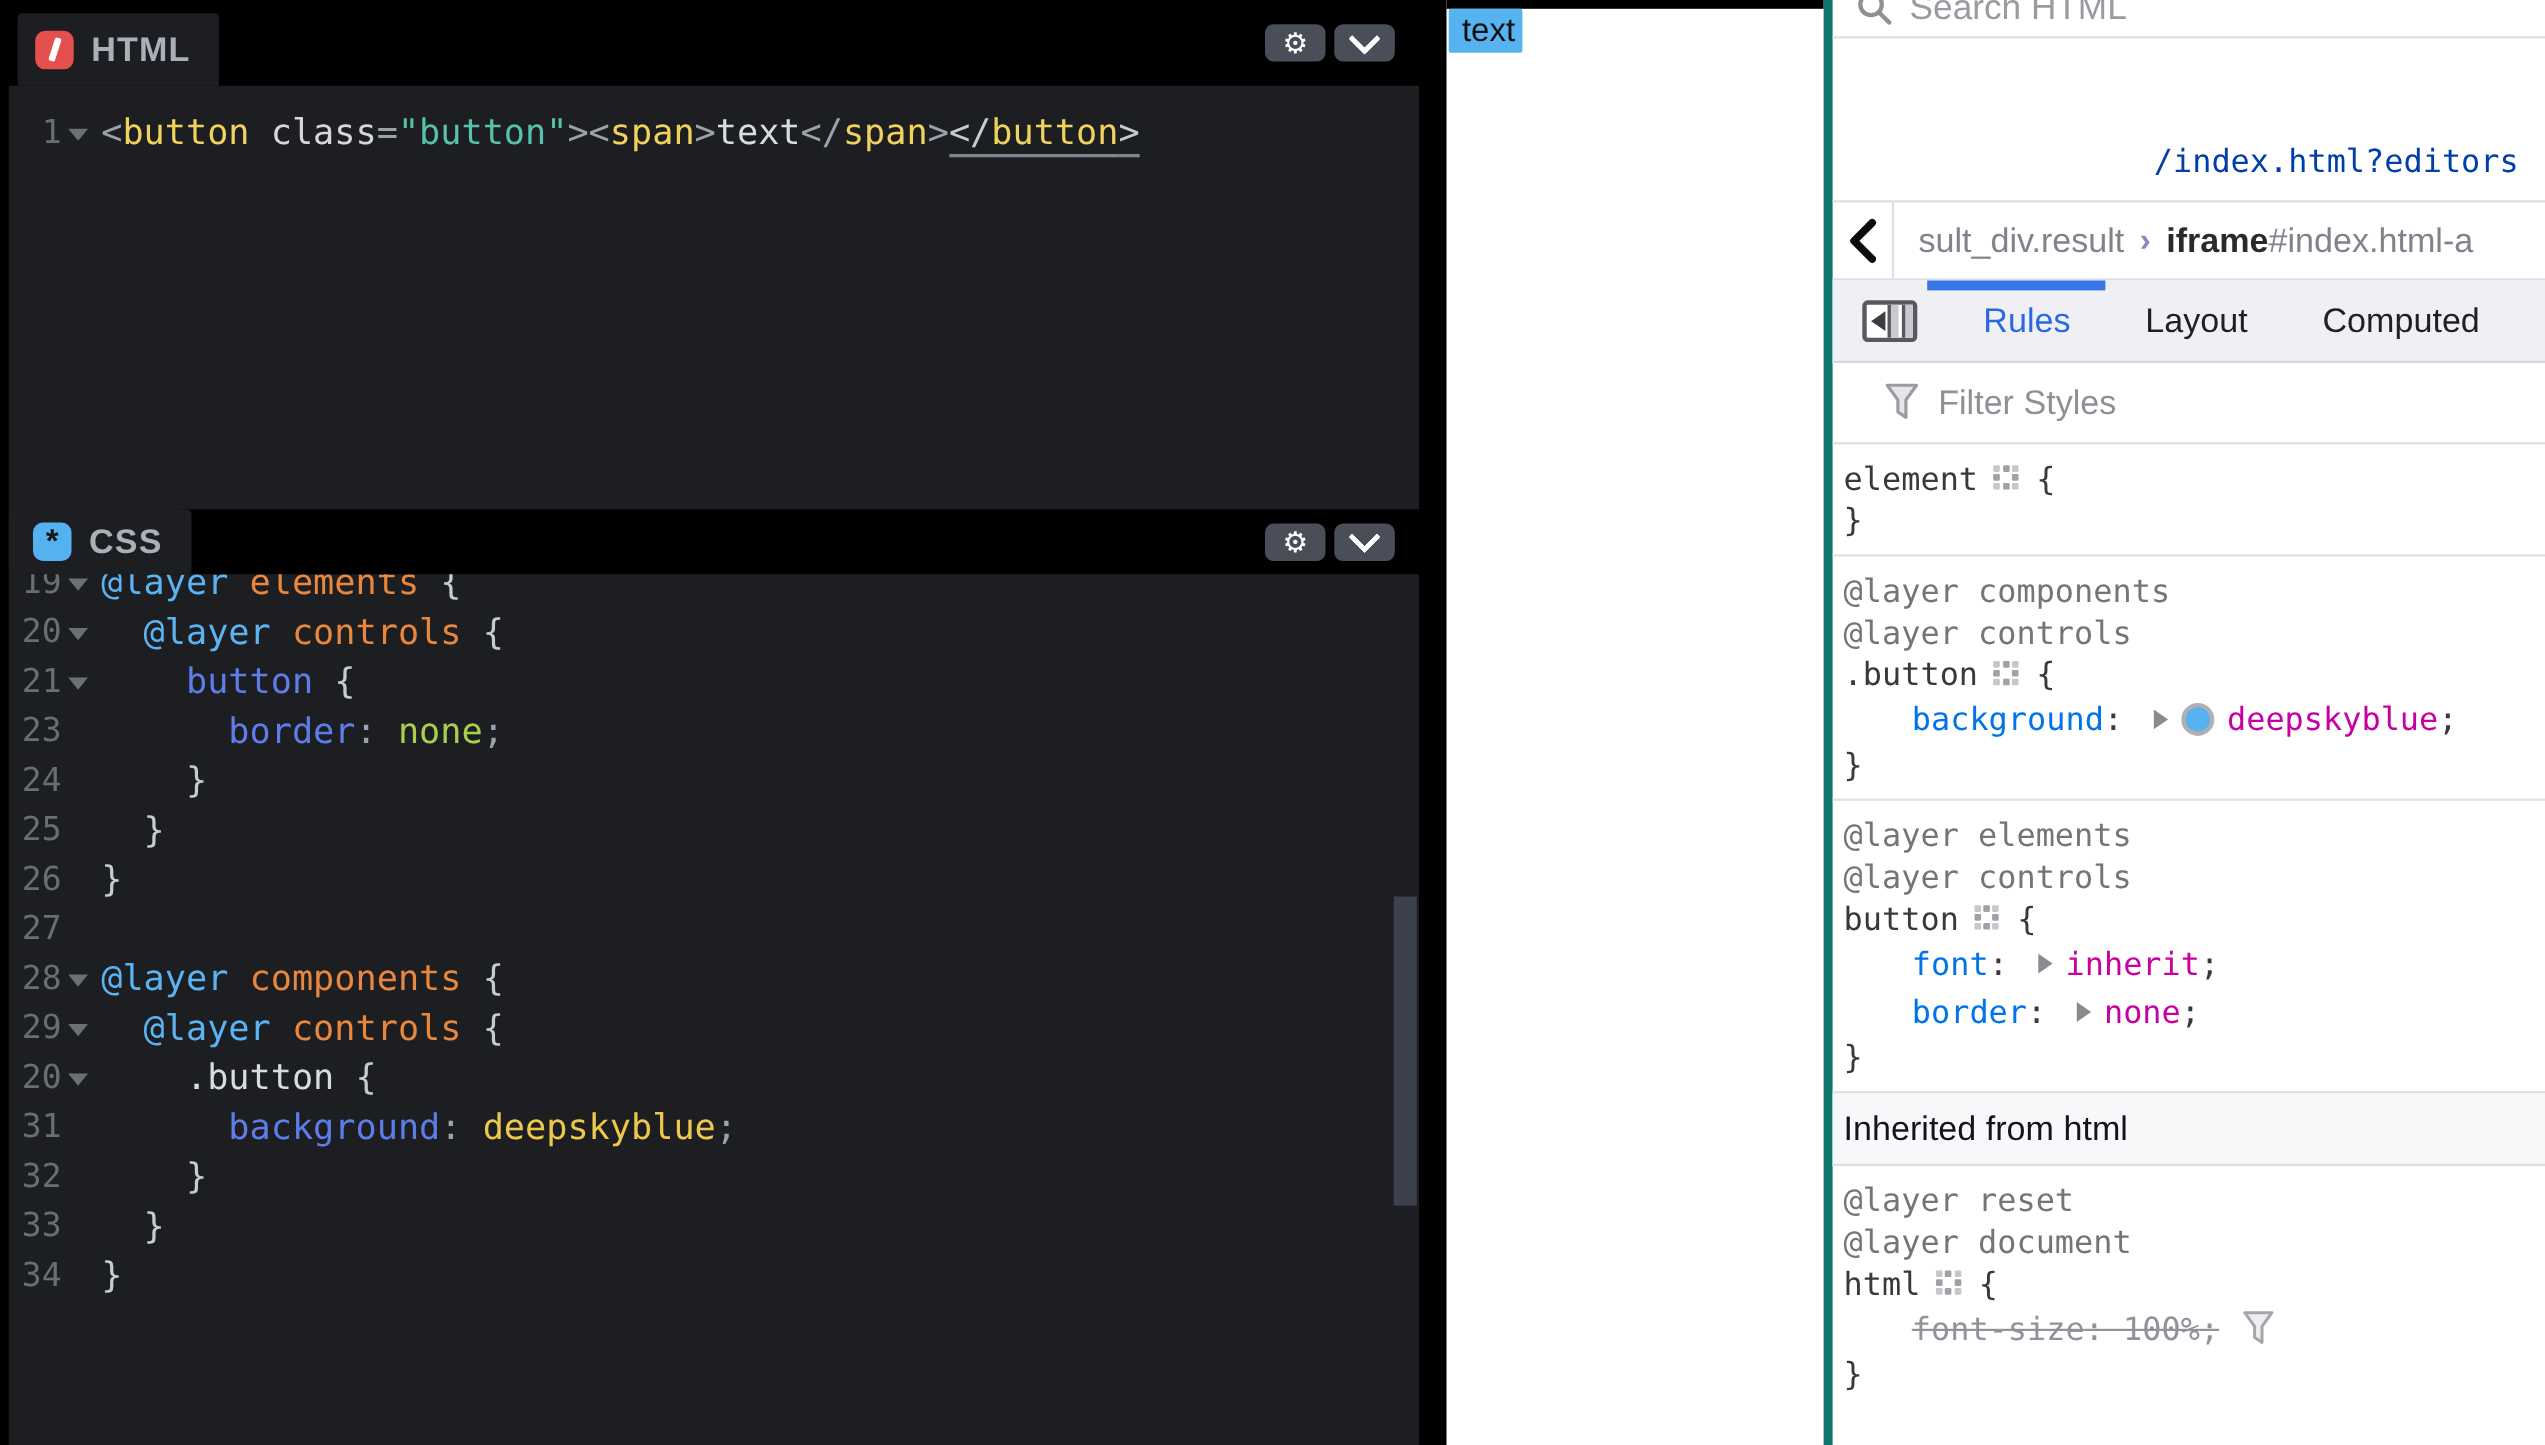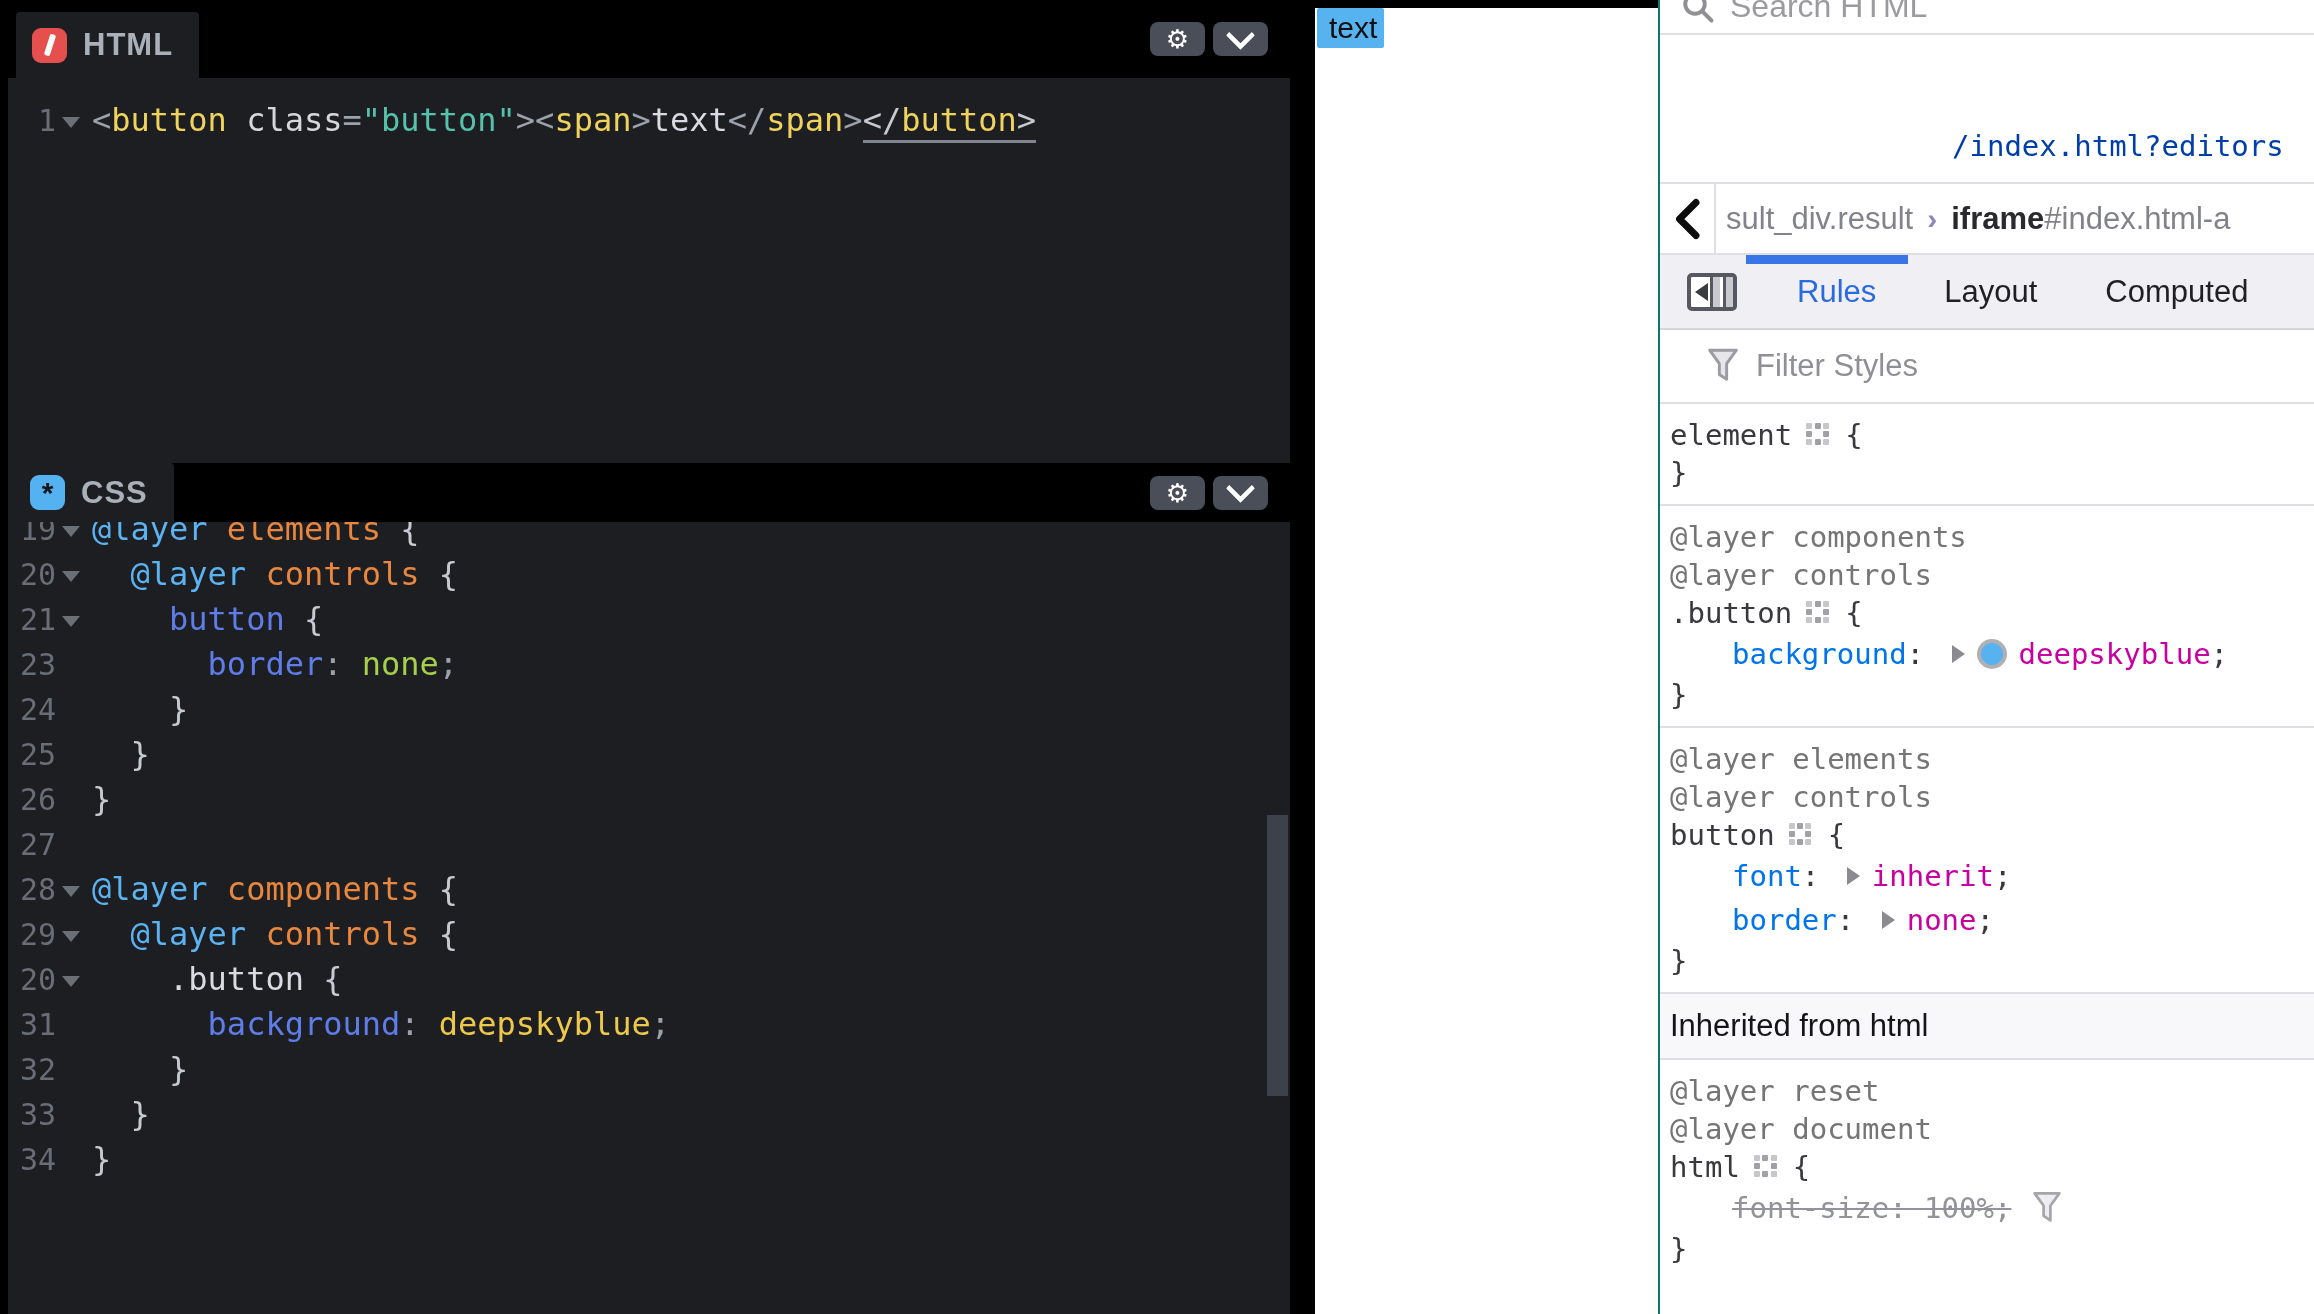--- a/index.html
+++ b/index.html
@@ -43,29 +43,29 @@
   .tu{color:#efd35c;} .bru{color:#c6cad1;}
   #css-scroll-thumb{position:absolute;right:2px;top:293px;width:21px;height:281px;background:#3d414c;}
   
   #preview{position:absolute;left:1315px;top:0;width:343px;height:1314px;background:#fff;}
   #preview-topbar{height:8px;background:#000;}
   #demo-button{margin:0 0 0 2px;width:67px;height:40px;background:#57b2f0;border:none;border-radius:2px;
                display:flex;align-items:center;padding-left:12px;font-size:30px;color:#111;
                font-family:"Liberation Sans",sans-serif;}
   
   #devtools{position:absolute;left:1658px;top:0;width:656px;height:1314px;background:#fff;
-            border-left:2px solid #0f766e;box-sizing:border-box;color:#38383d;}
+            border-left:8px solid #0f766e;box-sizing:border-box;color:#38383d;}
   .dt-row{border-bottom:2px solid #dfdfe3;box-sizing:border-box;}
   #search-row{height:35px;position:relative;overflow:hidden;}
   #search-inner{position:absolute;left:20px;top:-12px;display:flex;align-items:center;gap:14px;}
   #search-label{color:#9a9aa0;font-size:32px;}
   #markup-area{height:149px;overflow:hidden;padding:4px 0 0 292px;
                font-family:"DejaVu Sans Mono","Liberation Mono",monospace;font-size:29px;line-height:43px;white-space:pre;}
   .lk{color:#003eaa;}
-  #breadcrumb-row{height:71px;display:flex;align-items:stretch;overflow:hidden;}
+  #breadcrumb-row{height:71px;display:flex;align-items:stretch;overflow:hidden;gap:12px;}
   #crumb-back{width:54px;display:flex;align-items:center;justify-content:center;border-right:2px solid #dfdfe3;flex:none;}
   #crumb-track{display:flex;align-items:center;gap:14px;padding-left:10px;white-space:nowrap;font-size:31px;}
   .crumb-gray{color:#82828c;} .crumb-dark{color:#2a2a2e;font-weight:700;}
   .crumb-chev{color:#8d86c0;font-size:30px;font-weight:700;}
   #tabbar{height:75px;background:#f0f0f4;position:relative;display:flex;align-items:center;border-bottom:2px solid #d7d7db;box-sizing:border-box;}
   #pane-toggle{margin-left:27px;margin-right:26px;width:50px;height:38px;border:4px solid #585863;border-radius:5px;
                display:flex;align-items:center;box-sizing:border-box;background:#fff;}
   #pane-toggle .tri{width:0;height:0;border-top:9px solid transparent;border-bottom:9px solid transparent;
                     border-right:13px solid #3b3b42;margin-left:4px;}
   #pane-toggle .bar{width:7px;height:100%;background:#c9c9cf;border-left:3px solid #585863;}

